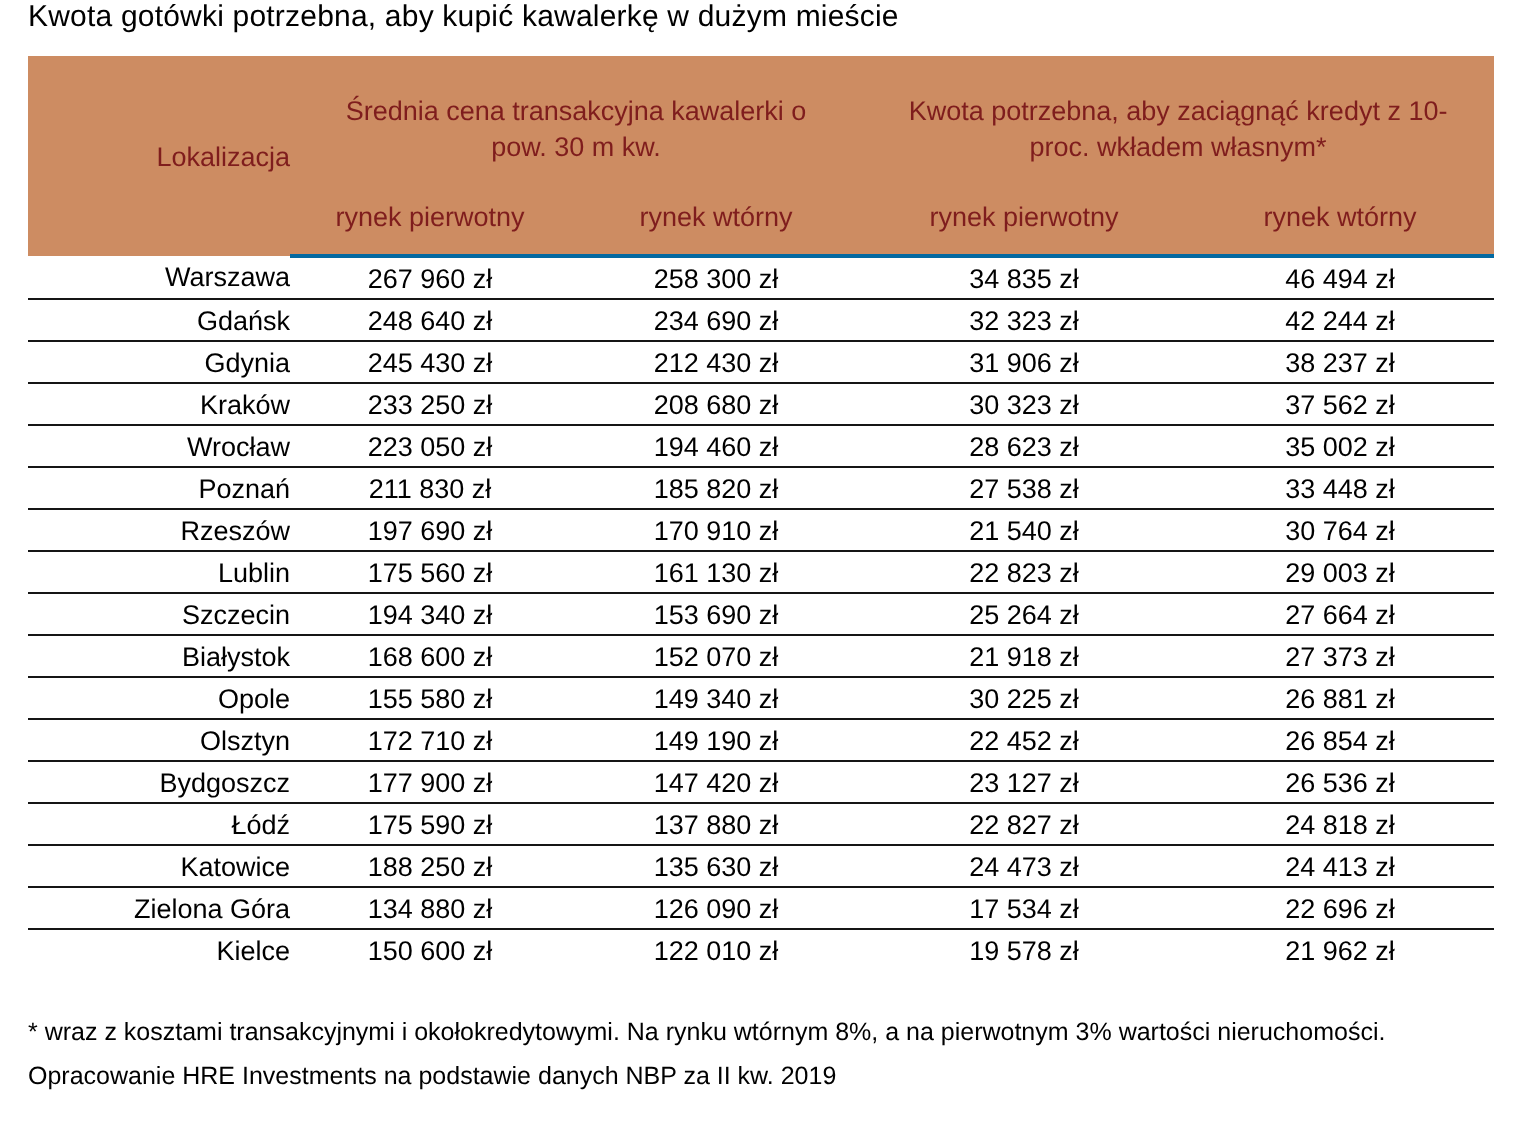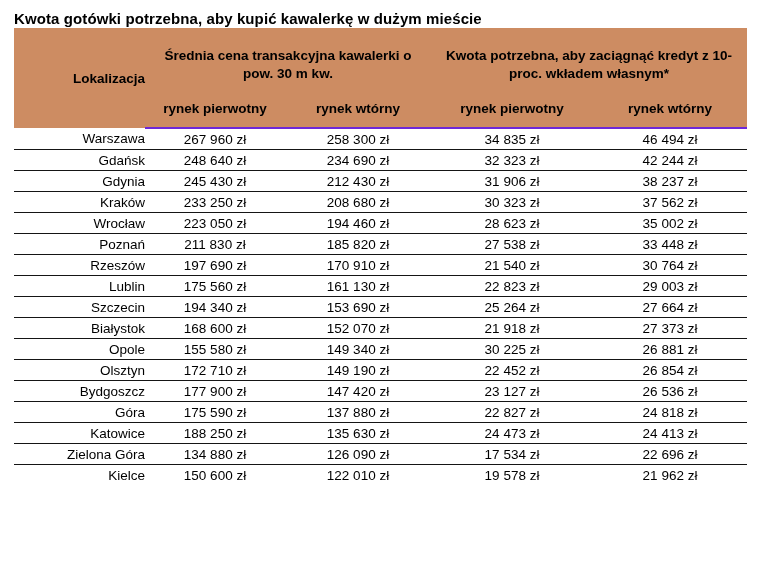--- a/index.html
+++ b/index.html
@@ -13,55 +13,55 @@
     -webkit-font-smoothing: antialiased;
   }
   .page {
     width: 761px;
     height: 566px;
     position: relative;
     overflow: hidden;
   }
   .title {
     position: absolute;
-    top: 10px;
+    top: 0;
     left: 14px;
     font-size: 15px;
-    font-weight: bold;
+    font-weight: normal;
     letter-spacing: 0.1px;
   }
   table.data-table {
     position: absolute;
     top: 28px;
     left: 14px;
     width: 733px;
     border-collapse: collapse;
     table-layout: fixed;
   }
   col.c-city { width: 131px; }
   col.c-v1   { width: 140px; }
   col.c-v2   { width: 146px; }
   col.c-v3   { width: 162px; }
   col.c-v4   { width: 154px; }
 
   thead th {
     background: #cd8c62;
-    color: #000000;
-    font-weight: bold;
+    color: #7f1d1d;
+    font-weight: normal;
     font-size: 13.5px;
     text-align: center;
     vertical-align: middle;
     padding: 0;
   }
   thead tr.group-row { height: 70px; }
   thead tr.sub-row   { height: 30px; }
   thead th.group-th  { padding: 4px 14px 0 14px; line-height: 1.3; }
   thead th.loc-th    { text-align: right; }
   thead th.sub-th    { padding-bottom: 8px; vertical-align: middle; }
-  thead tr.sub-row th { border-bottom: 2px solid #6d28d9; }
+  thead tr.sub-row th { border-bottom: 2px solid #0369a1; }
 
   tbody td {
     font-size: 13.5px;
     height: 20px;
     border-bottom: 1px solid #151515;
     padding: 0;
     vertical-align: middle;
     background: #ffffff;
   }
   tbody tr:last-child td { border-bottom: none; }
@@ -190,21 +190,21 @@
           <td class="val">26 854 zł</td>
         </tr>
         <tr>
           <td class="city">Bydgoszcz</td>
           <td class="val">177 900 zł</td>
           <td class="val">147 420 zł</td>
           <td class="val">23 127 zł</td>
           <td class="val">26 536 zł</td>
         </tr>
         <tr>
-          <td class="city">Góra</td>
+          <td class="city">Łódź</td>
           <td class="val">175 590 zł</td>
           <td class="val">137 880 zł</td>
           <td class="val">22 827 zł</td>
           <td class="val">24 818 zł</td>
         </tr>
         <tr>
           <td class="city">Katowice</td>
           <td class="val">188 250 zł</td>
           <td class="val">135 630 zł</td>
           <td class="val">24 473 zł</td>
@@ -220,14 +220,18 @@
         <tr>
           <td class="city">Kielce</td>
           <td class="val">150 600 zł</td>
           <td class="val">122 010 zł</td>
           <td class="val">19 578 zł</td>
           <td class="val">21 962 zł</td>
         </tr>
       </tbody>
   </table>
 
+  <div class="footnotes">
+    <div>* wraz z kosztami transakcyjnymi i okołokredytowymi. Na rynku wtórnym 8%, a na pierwotnym 3% wartości nieruchomości.</div>
+    <div>Opracowanie HRE Investments na podstawie danych NBP za II kw. 2019</div>
+  </div>
 
 </div>
 
 </body></html>

